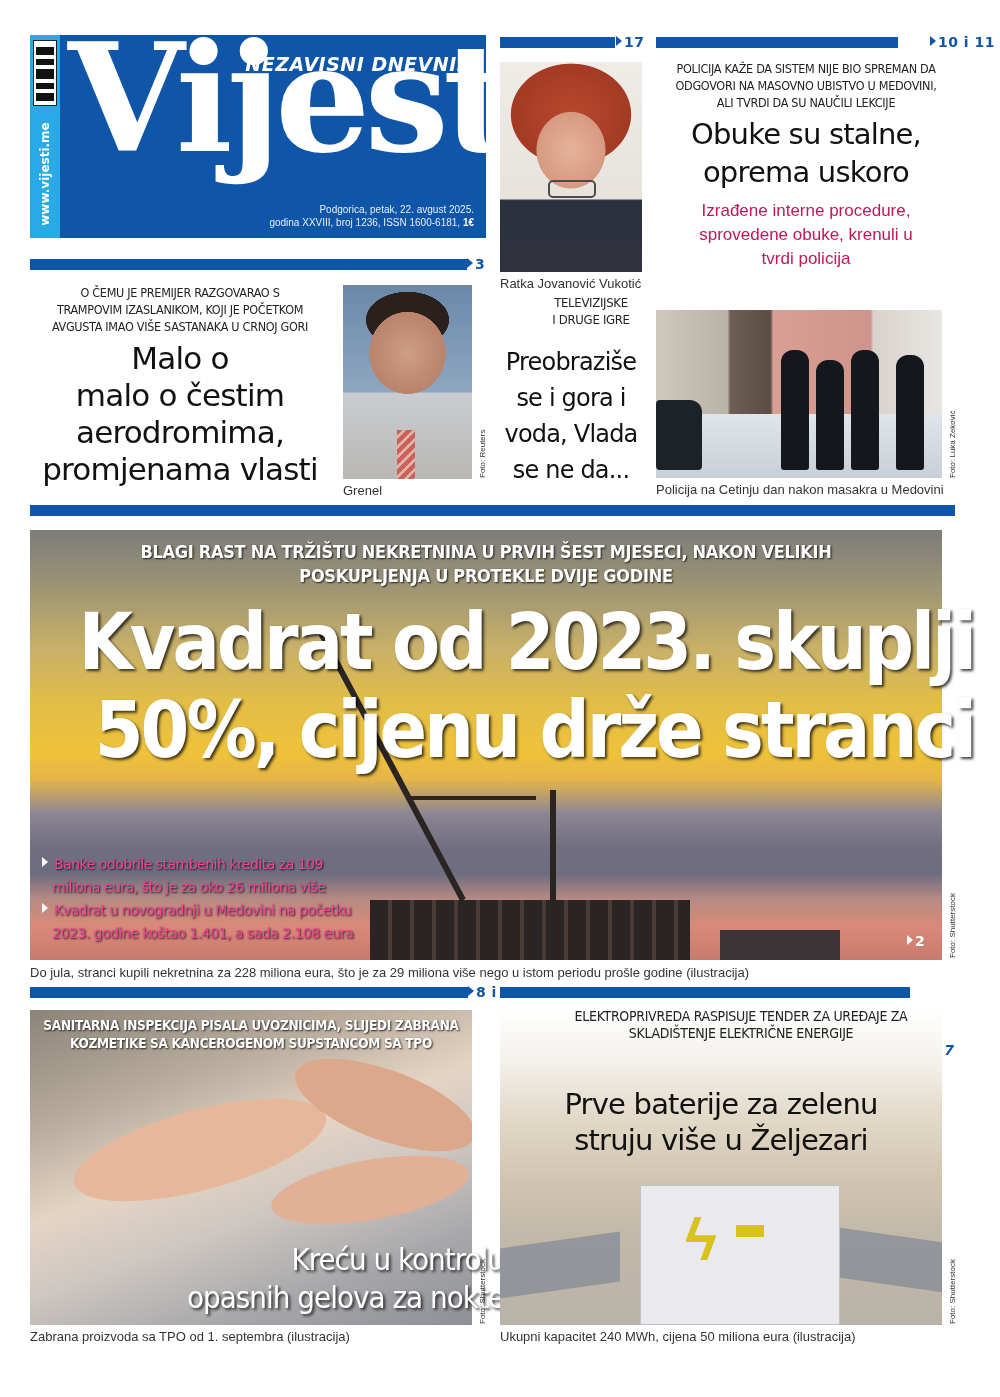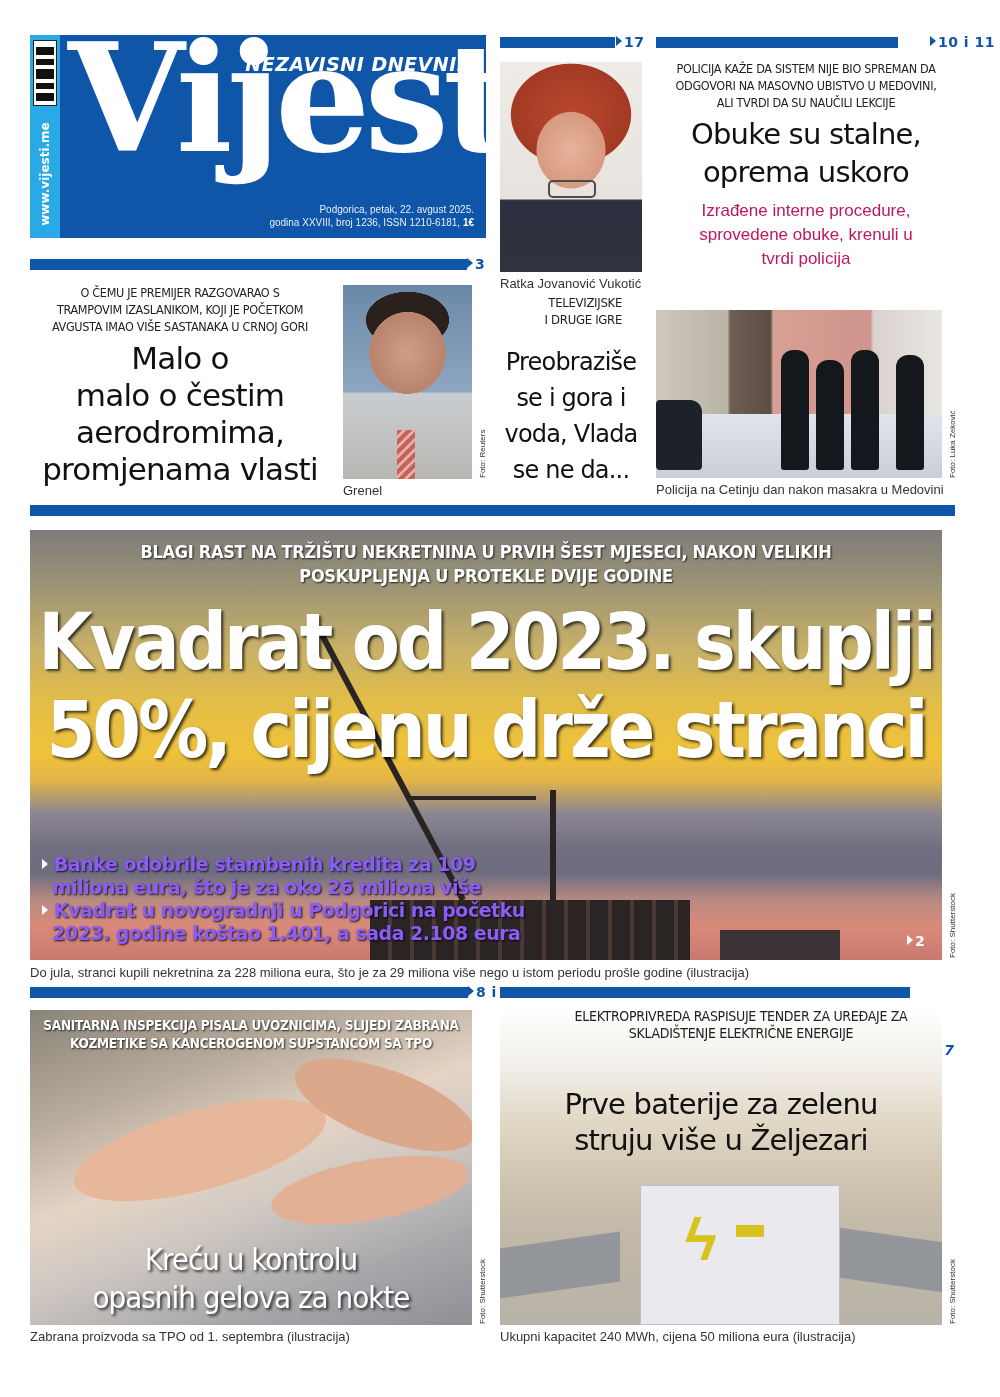--- a/index.html
+++ b/index.html
@@ -39,22 +39,22 @@
   .ph-main .crane { position:absolute; width:6px; background: #2a2523; transform-origin: bottom center; }
   .ph-main .building { position:absolute; bottom:0; background: #2b2424; }
   .ph-nails { background: linear-gradient(160deg, #8a8478 0%, #b7ab9c 25%, #e5d4c4 45%, #cfc8c2 60%, #a8a8ab 80%, #8e9096 100%); }
   .ph-nails .hand { position:absolute; background: #e7b79b; border-radius: 50%; }
   .ph-battery { background: linear-gradient(180deg, #ffffff 0%, #f2efe9 18%, #e1d8c6 35%, #cfc4b0 55%, #c3b9a8 70%, #b8b2a8 100%); }
   .ph-battery .box { position:absolute; background: #e9e9ee; border: 1px solid #bfc1c8; }
   .ph-battery .bolt { position:absolute; color:#d8c21e; font-size:60px; font-weight:bold; line-height:1; }
   .ph-battery .panel { position:absolute; background: #8b8f98; opacity: 0.85; }
 
   .ol-kicker { font-family: "DejaVu Sans Condensed", "DejaVu Sans", sans-serif; font-weight: bold; text-transform: uppercase; color: #fff; text-align: center; text-shadow: 1px 1px 2px rgba(0,0,0,0.8); letter-spacing: -0.3px; }
-  .ol-headline { font-family: "DejaVu Sans Condensed", "DejaVu Sans", sans-serif; font-weight: bold; color: #fff; text-align: center; text-shadow: 2px 2px 3px rgba(0,0,0,0.75); letter-spacing: -3px; }
-  .bullet { font-family: "DejaVu Sans", sans-serif; font-weight: bold; color: #8b5cf6; text-shadow: 1px 1px 2px rgba(0,0,0,0.85); font-size: 19px; line-height: 23px; letter-spacing: -0.5px; }
+  .ol-headline { font-family: "DejaVu Sans Condensed", "DejaVu Sans", sans-serif; font-weight: bold; color: #fff; text-align: right; text-shadow: 2px 2px 3px rgba(0,0,0,0.75); letter-spacing: -3px; margin-left: 32px; }
+  .bullet { font-family: "DejaVu Sans", sans-serif; font-weight: normal; color: #ec4899; text-shadow: 1px 1px 2px rgba(0,0,0,0.85); font-size: 14px; line-height: 23px; letter-spacing: -0.5px; }
   .bullet .arr { display:inline-block; width:0; height:0; border-top:5px solid transparent; border-bottom:5px solid transparent; border-left:6px solid #fff; margin-right:6px; vertical-align: 2px; }
 </style>
 </head>
 <body>
 
 <div class="abs masthead">
   <div class="mast-side">
     <div class="mast-logo-box">
       <span style="top:6px;height:8px"></span>
       <span style="top:18px;height:6px"></span>
@@ -63,31 +63,31 @@
       <span style="top:52px;height:8px"></span>
     </div>
     <div class="mast-url">
         <span>www.vijesti.me</span>
       </div>
   </div>
   <div class="mast-tag">NEZAVISNI DNEVNIK</div>
   <div class="mast-name">Vijesti</div>
   <div class="mast-info">
     <div>Podgorica, petak, 22. avgust 2025.</div>
-    <div><span>godina XXVIII, broj 1236, ISSN 1210-6181,</span> <b>1€</b></div>
+    <div><span>godina XXVIII, broj 1236, ISSN 1600-6181,</span> <b>1€</b></div>
   </div>
 </div>
 
 <div class="bar" style="left:500px;top:37px;width:115px;"></div>
 <div class="pageref" style="left:616px;top:35px;"><span class="tri"></span><span>17</span></div>
 <div class="photo ph-woman" style="left:500px;top:62px;width:142px;height:210px;">
   <div class="abs" style="left:48px;top:118px;width:48px;height:18px;border:2px solid #4b4b4b;border-radius:5px;"></div>
 </div>
 <div class="abs caption" style="left:500px;top:276px;">Ratka Jovanović Vukotić</div>
-<div class="abs kicker" style="left:480px;top:294px;width:142px;text-align:right;">
+<div class="abs kicker" style="left:520px;top:294px;width:142px;">
   <div>TELEVIZIJSKE</div>
   <div>I DRUGE IGRE</div>
 </div>
 <div class="abs headline" style="left:496px;top:344px;width:150px;font-size:24px;line-height:36px;font-weight:normal;">
   <div>Preobraziše</div>
   <div>se i gora i</div>
   <div>voda, Vlada</div>
   <div>se ne da...</div>
 </div>
 
@@ -152,21 +152,21 @@
 <div class="abs ol-headline" style="left:30px;top:598px;width:912px;font-size:78px;line-height:88px;">
   <div>Kvadrat od 2023. skuplji</div>
   <div>50%, cijenu drže stranci</div>
 </div>
 <div class="abs" style="left:42px;top:853px;width:520px;">
   <div class="bullet">
     <div><span class="arr"></span><span>Banke odobrile stambenih kredita za 109</span></div>
     <div style="padding-left:10px">miliona eura, što je za oko 26 miliona više</div>
   </div>
   <div class="bullet">
-    <div><span class="arr"></span><span>Kvadrat u novogradnji u Podgorici na početku</span></div>
+    <div><span class="arr"></span><span>Kvadrat u novogradnji u Medovini na početku</span></div>
     <div style="padding-left:10px">2023. godine koštao 1.401, a sada 2.108 eura</div>
   </div>
 </div>
 <div class="pageref" style="left:907px;top:934px;color:#fff;"><span class="tri" style="border-left-color:#fff"></span><span>2</span></div>
 <div class="abs caption" style="left:30px;top:965px;">Do jula, stranci kupili nekretnina za 228 miliona eura, što je za 29 miliona više nego u istom periodu prošle godine (ilustracija)</div>
 <div class="credit" style="left:948px;top:958px;">Foto: Shutterstock</div>
 
 <div class="bar" style="left:30px;top:987px;width:438px;"></div>
 <div class="pageref" style="left:468px;top:985px;"><span class="tri"></span><span>8 i 9</span></div>
 <div class="photo ph-nails" style="left:30px;top:1010px;width:442px;height:315px;">

